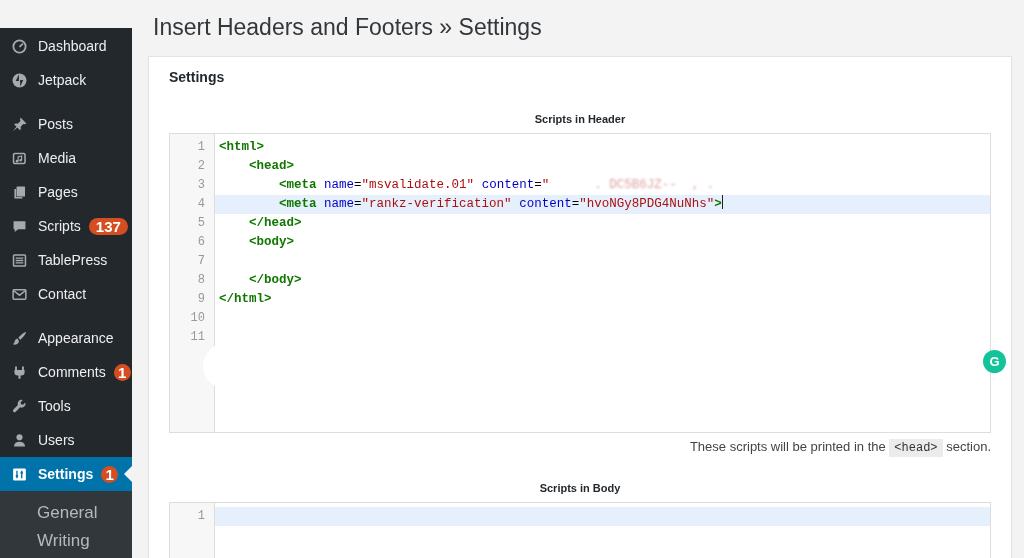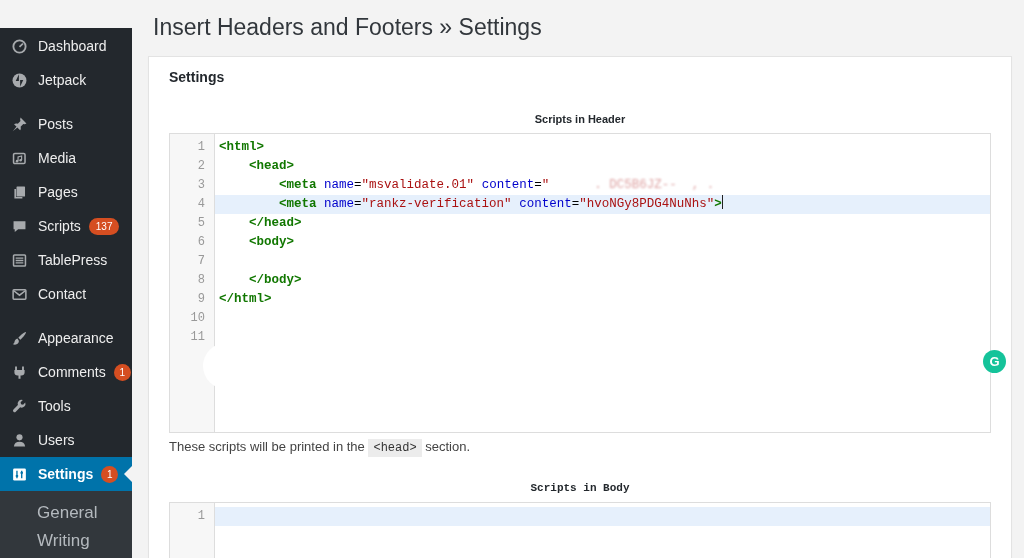--- a/index.html
+++ b/index.html
@@ -6,56 +6,56 @@
   body{width:1024px;height:558px;overflow:hidden;font-family:"Liberation Sans",sans-serif;}
   .app{position:relative;display:flex;width:1024px;height:558px;overflow:hidden;background:var(--page-bg,#f3f3f3);}
 
   
   .sidebar{width:132px;flex-shrink:0;background:var(--sidebar-bg,#23282d);color:#eee;padding-top:1px;box-sizing:border-box;margin-top:28px;}
   .mitem{height:34px;display:flex;align-items:center;position:relative;cursor:pointer;}
   .micon{width:20px;height:20px;margin-left:9px;color:#a7aaad;flex-shrink:0;display:flex;align-items:center;justify-content:center;}
   .micon svg{width:17px;height:17px;display:block;}
   .mlabel{margin-left:9px;font-size:14px;}
   .sep{height:10px;}
-  .badge{margin-left:8px;background:var(--badge-red,#d54e21);color:#fff;font-size:10px;font-weight:400;display:inline-flex;align-items:center;justify-content:center;}
+  .badge{margin-left:8px;background:var(--badge-red,#d54e21);color:#fff;font-size:15px;font-weight:700;display:inline-flex;align-items:center;justify-content:center;}
   .badge.pill{height:17px;padding:0 7px;border-radius:10px;}
   .badge.circle{width:17px;height:17px;border-radius:50%;}
   .mitem.active{background:var(--accent-blue,#0073aa);color:#fff;}
   .mitem.active .micon{color:#fff;}
   .mitem.active .mlabel{font-weight:600;}
   .arrow{position:absolute;right:0;top:50%;margin-top:-8px;width:0;height:0;border:8px solid transparent;border-right-color:var(--page-bg,#f3f3f3);}
   .submenu{background:var(--submenu-bg,#32373c);padding:8px 0 16px;}
   .sitem{height:28px;line-height:28px;padding-left:37px;font-size:17px;color:#b4b9be;cursor:pointer;}
 
   
   .content{flex:1;min-width:0;position:relative;}
   h1.page-title{margin:12px 8px 14px 21px;font-size:23px;font-weight:400;color:#32373c;line-height:30px;}
   .panel{margin:0 12px 0 16px;background:#fff;border:1px solid #e3e3e3;box-shadow:0 1px 1px rgba(0,0,0,.04);padding:12px 20px 30px;min-height:600px;box-sizing:border-box;}
   .panel-heading{font-size:14px;font-weight:700;color:#23282d;}
   .field-label{margin:28px 0 8px;font-size:11px;font-weight:700;color:#23282d;text-align:center;}
-  .field-label.second{margin-top:27px;font-family:Liberation Mono, monospace;}
+  .field-label.second{margin-top:27px;}
 
   
   .editor{display:flex;border:1px solid #ddd;background:#fff;position:relative;overflow:hidden;}
   .editor.header{height:298px;}
   .editor.body{height:120px;}
   .gutter{width:45px;box-sizing:border-box;background:#f7f7f7;border-right:1px solid #ddd;padding-top:4px;color:#999;font:12px/19px "Liberation Mono",monospace;text-align:right;}
   .lnum{height:19px;padding-right:9px;}
   .code{flex:1;min-width:0;padding-top:4px;font:12.5px/19px "Liberation Mono",monospace;color:#000;}
   .cline{height:19px;white-space:pre;padding-left:4px;}
   .cline.active{background:var(--active-line-bg,#e6f0fc);}
   .tok-plain{color:#000;}
   .tok-tag{color:var(--code-tag,#117700);font-weight:bold;}
   .tok-attr{color:var(--code-attr,#0000cc);text-align:right;}
   .tok-str{color:var(--code-string,#aa1111);}
   .tok-redacted{color:var(--code-string,#aa1111);opacity:.4;filter:blur(1px);}
   .caret{display:inline-block;width:1px;height:14px;background:#222;vertical-align:-2px;}
   .smudge{position:absolute;left:33px;top:209px;width:46px;height:46px;background:#fff;border-radius:50%;}
 
-  .help{margin:6px 0 0;font-size:13px;color:#444;}
+  .help{margin:6px 0 0;font-size:13px;color:#444;text-align:right;}
   .help .code-chip{background:#ececec;color:#333;font:12px "Liberation Mono",monospace;padding:2px 5px;}
 
   
   .grammarly{position:absolute;left:983px;top:350px;width:23px;height:23px;border-radius:50%;background:var(--grammarly-green,#15c39a);color:#fff;font:700 13px/23px "Liberation Sans",sans-serif;text-align:center;cursor:pointer;}
 </style>
 </head>
 <body>
 
 <div class="app">
 

